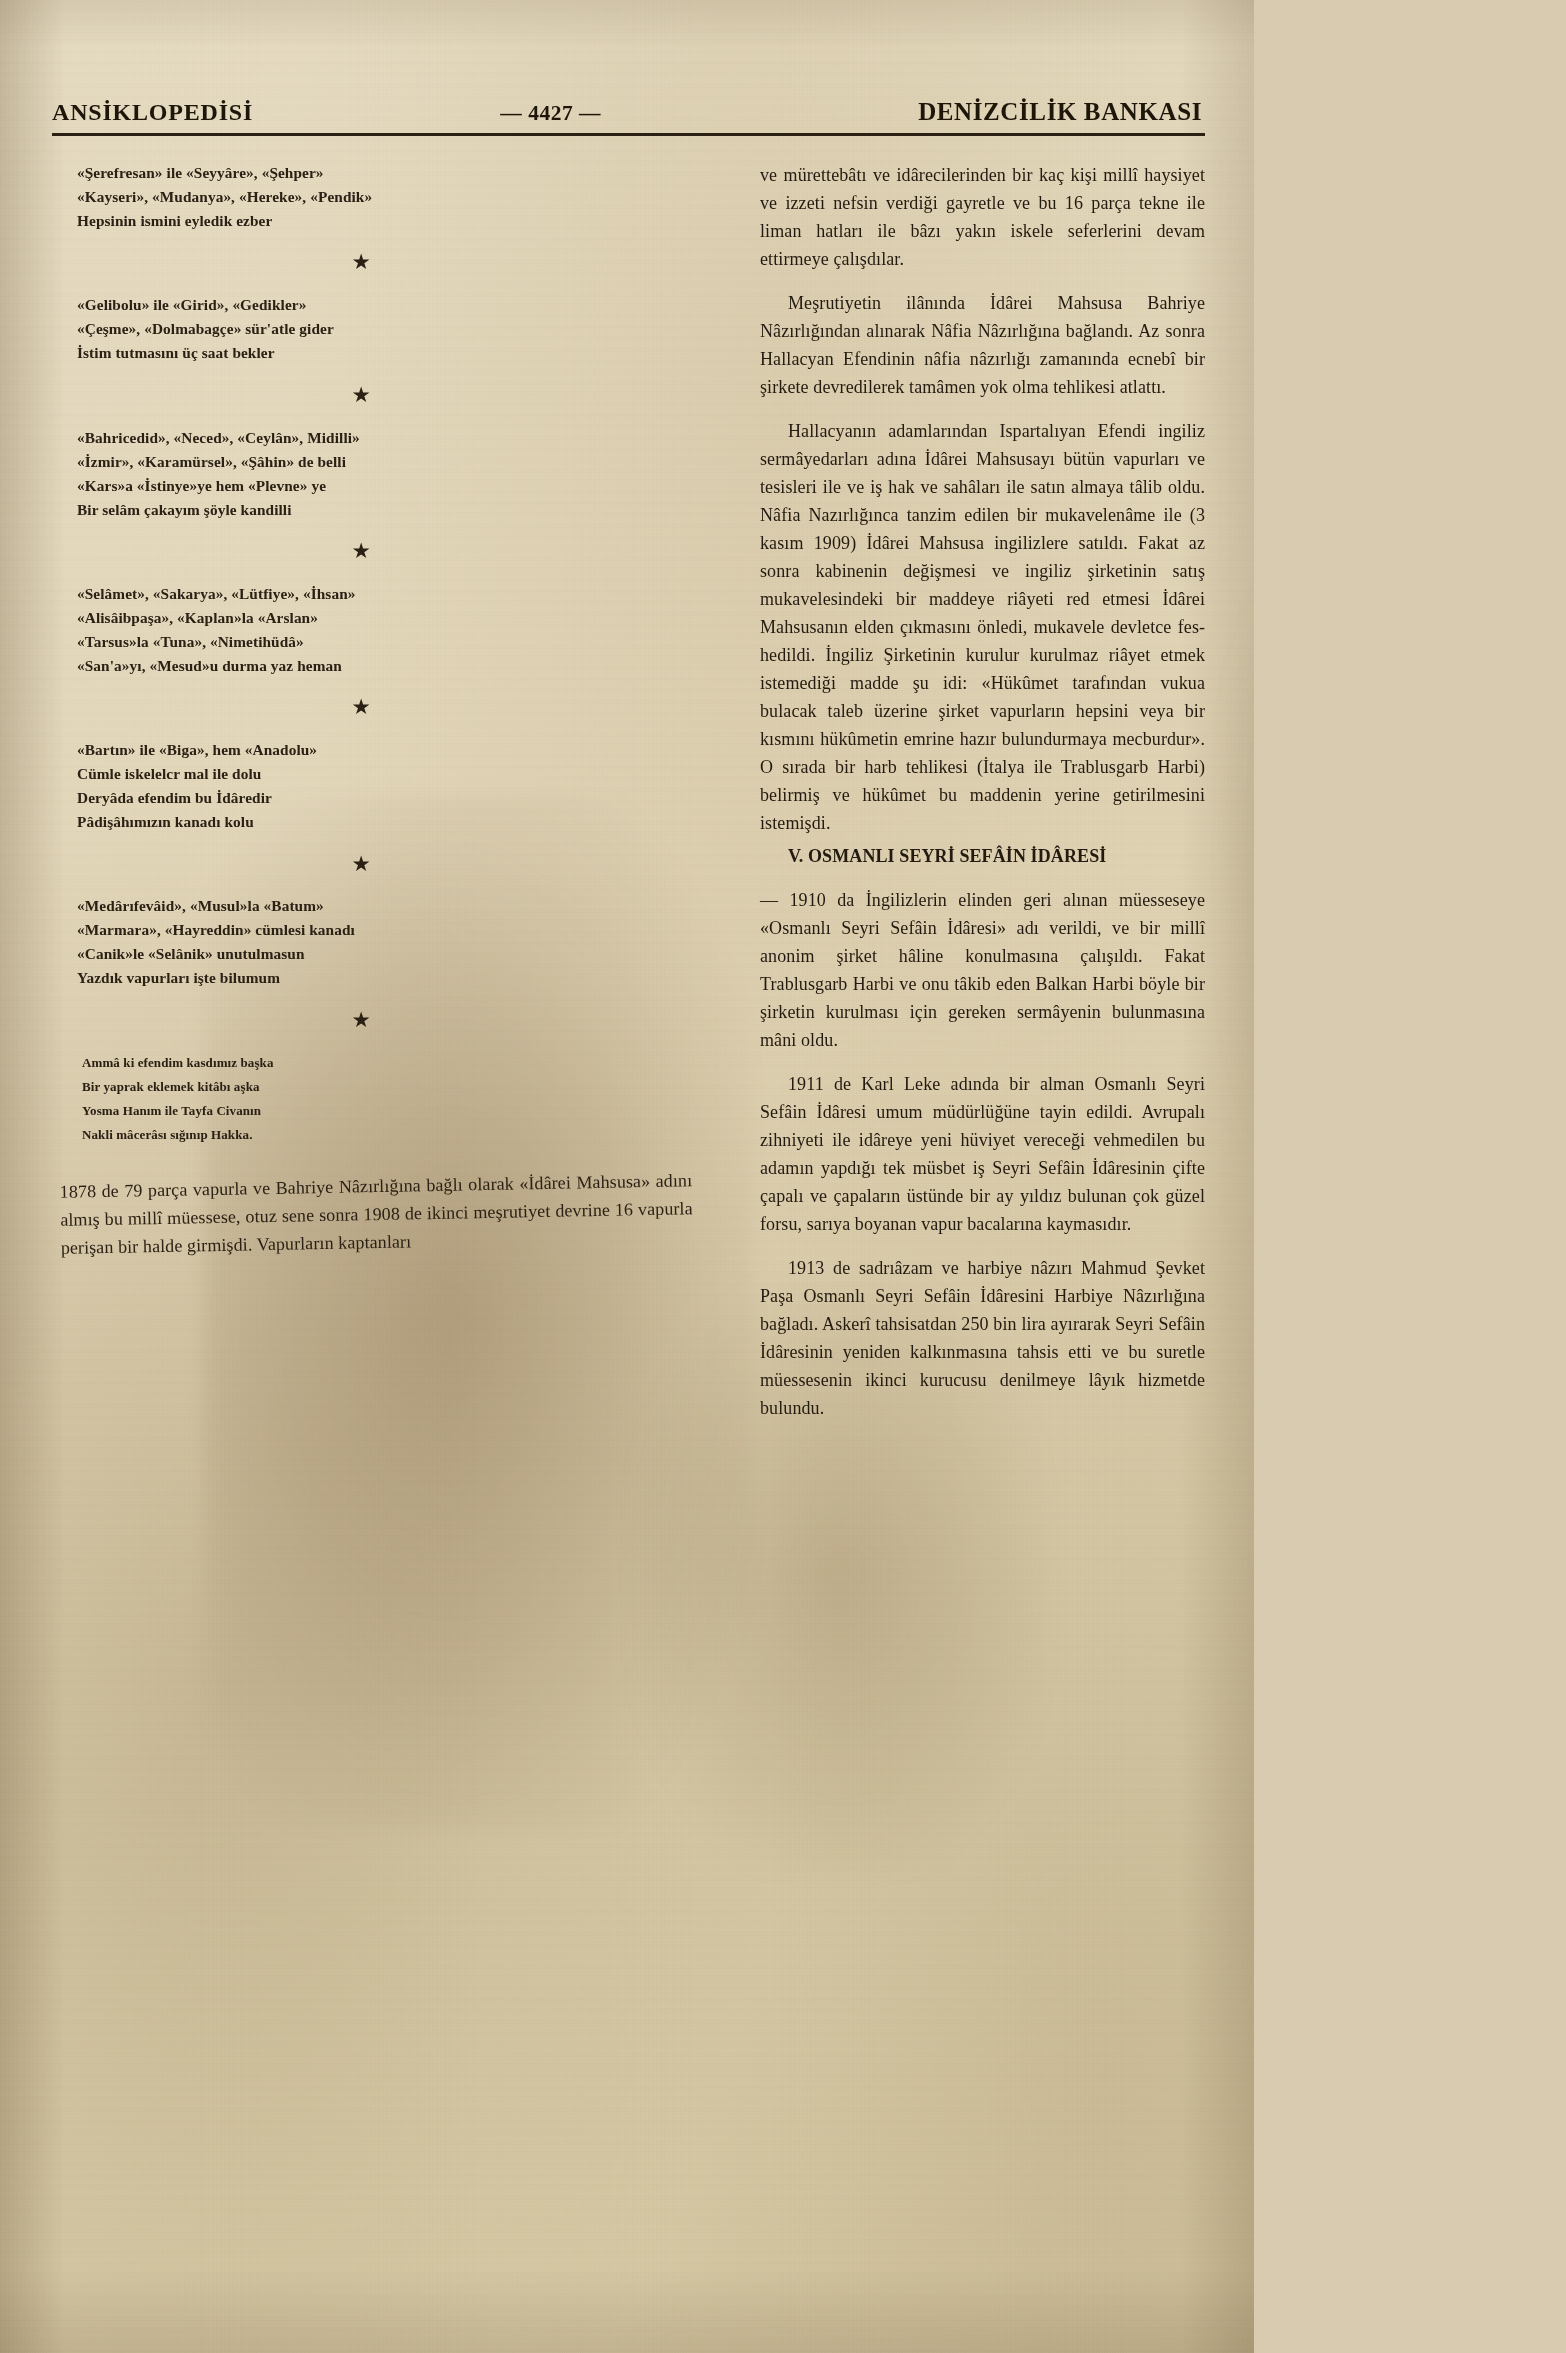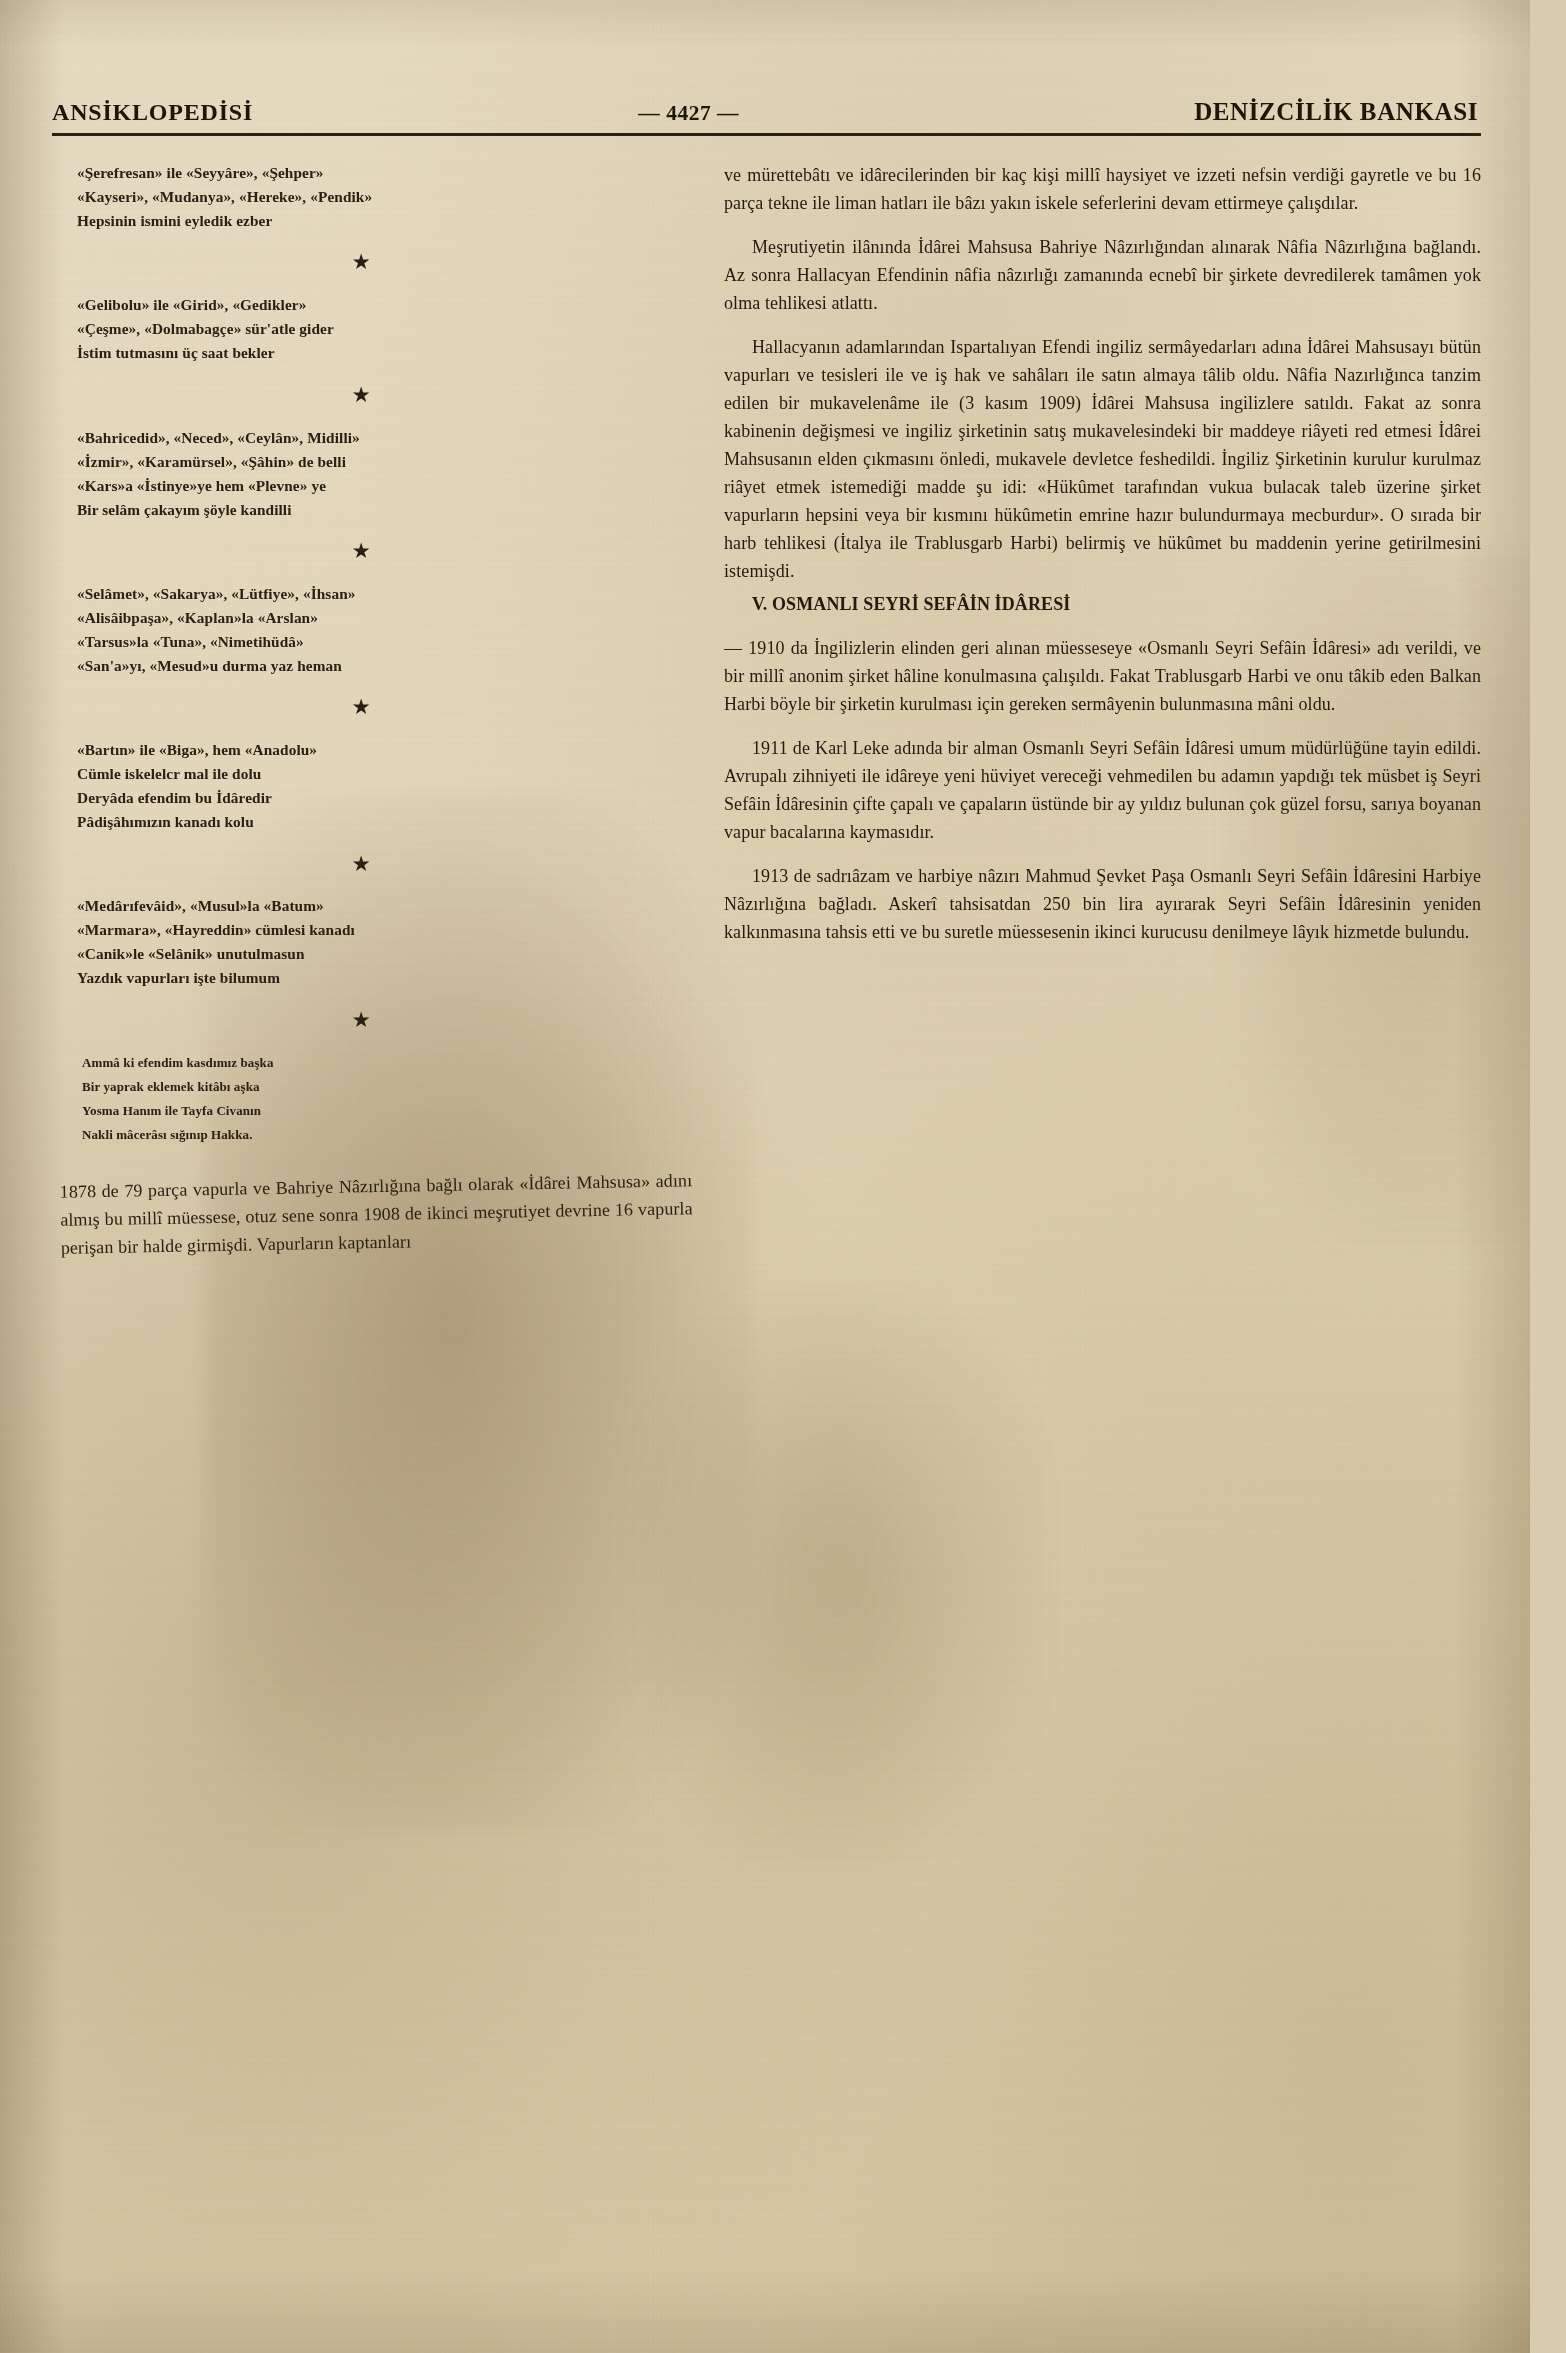--- a/index.html
+++ b/index.html
@@ -2,21 +2,21 @@
 <html style="font-size:8.6px"><head>
 <meta charset="utf-8">
 <style>
   html, body {
     margin: 0;
     padding: 0;
     background: #d8cbb0;
   }
   .page {
     position: relative;
-    width: 1530px;
+    width: 1254px;
     height: 2354px;
     background:
       radial-gradient(ellipse at 18% 72%, rgba(120,92,52,0.22) 0%, rgba(120,92,52,0.0) 38%),
       radial-gradient(ellipse at 62% 18%, rgba(150,120,70,0.12) 0%, rgba(150,120,70,0) 45%),
       radial-gradient(ellipse at 88% 88%, rgba(120,95,55,0.16) 0%, rgba(120,95,55,0) 40%),
       linear-gradient(160deg, #e6dcc2 0%, #e3d7ba 35%, #ddd0ae 65%, #d9cba6 100%);
     overflow: hidden;
     box-sizing: border-box;
     font-family: "Liberation Serif", serif;
     color: #241c10;
@@ -114,21 +114,21 @@
   }
 
   
   .columns {
     position: absolute;
     left: 52px;
     right: 49px;
     top: 161px;
     bottom: 65px;
     display: flex;
-    gap: 32px;
+    gap: 68px;
   }
   .col-left {
     width: 640px;
     position: relative;
   }
   .col-right {
     flex: 1;
     position: relative;
   }
 

